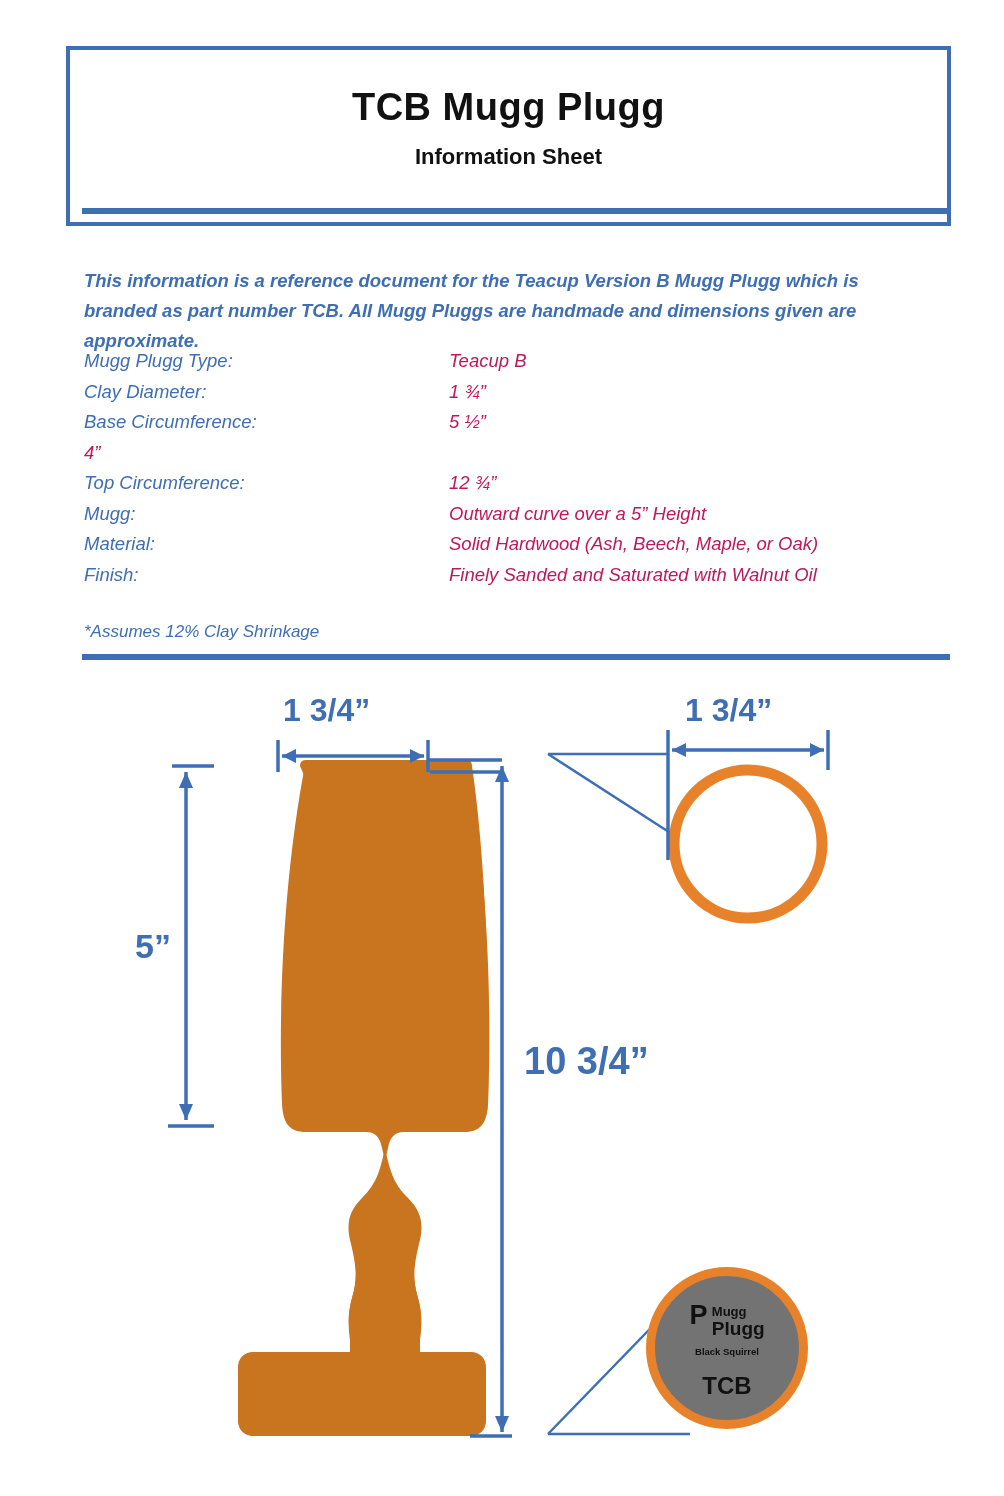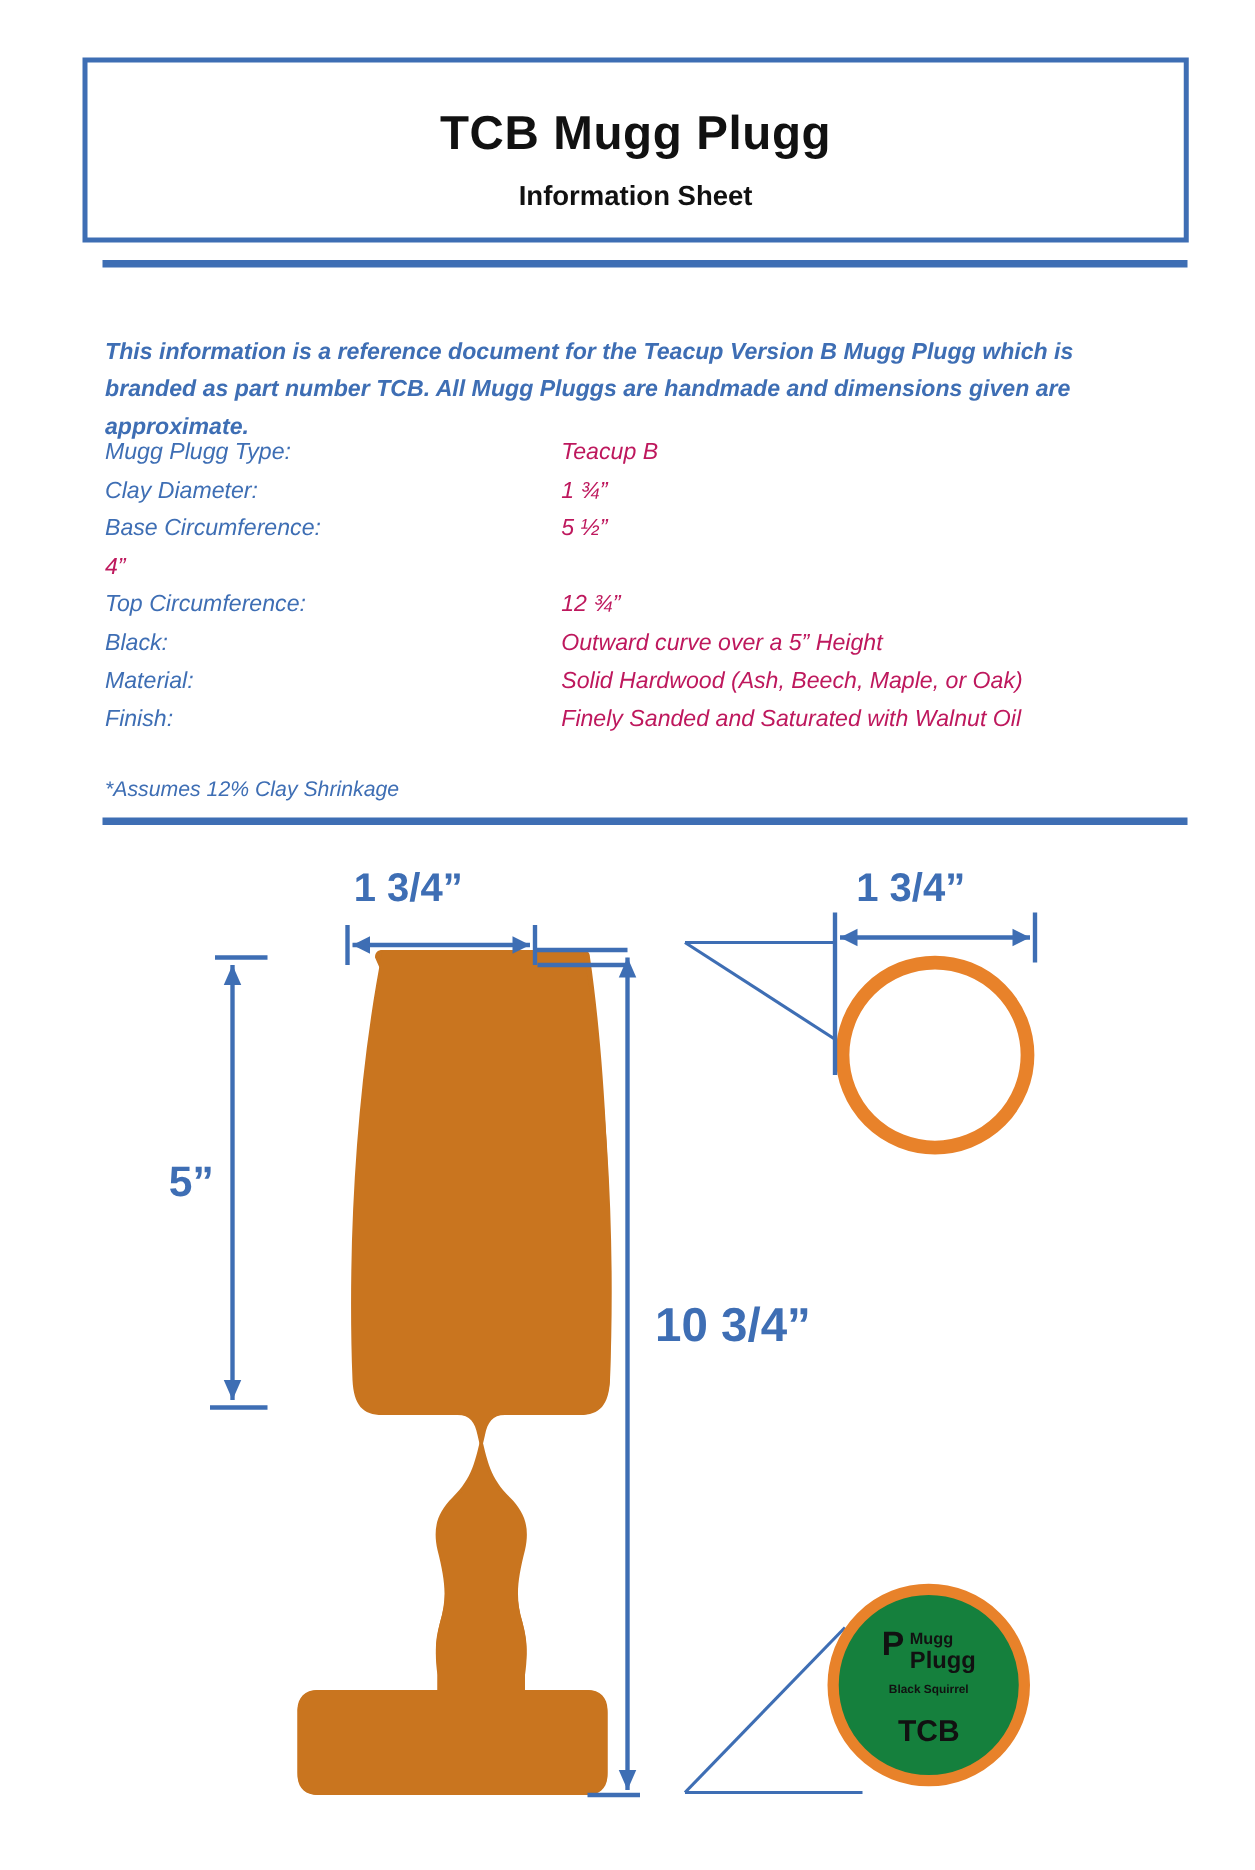--- a/index.html
+++ b/index.html
@@ -20,21 +20,21 @@
     width: 1004px;
     height: 1496px;
   }
 
   
   .title-box {
     position: absolute;
     left: 66px;
     top: 46px;
     width: 885px;
-    height: 148px;
+    height: 180px;
     border: 4px solid #3e6eb4;
     box-sizing: border-box;
     background: #ffffff;
   }
   .title-main {
     position: absolute;
     left: 0; right: 0;
     top: 36px;
     text-align: center;
     font-size: 38px;
@@ -147,28 +147,28 @@
   }
   #dim-circle-width {
     left: 685px;
     top: 30px;
     font-size: 32px;
   }
 
   
   .logo-circle {
     position: absolute;
-    left: 662px;
+    left: 646px;
     top: 605px;
     width: 162px;
     height: 162px;
     border: 9px solid #e8822a;
     border-radius: 50%;
     box-sizing: border-box;
-    background: #15803d;
+    background: #737373;
   }
   .logo-mark {
     position: absolute;
     left: 0; right: 0;
     top: 26px;
     text-align: center;
   }
   .logo-p {
     display: inline-block;
     font-size: 27px;
@@ -241,21 +241,21 @@
       <div class="spec-value">5 ½”</div>
     </div>
     <div class="spec-row">
       <div class="spec-value">4”</div>
     </div>
     <div class="spec-row">
       <div class="spec-label">Top Circumference:</div>
       <div class="spec-value">12 ¾”</div>
     </div>
     <div class="spec-row">
-      <div class="spec-label">Black:</div>
+      <div class="spec-label">Mugg:</div>
       <div class="spec-value">Outward curve over a 5” Height</div>
     </div>
     <div class="spec-row">
       <div class="spec-label">Material:</div>
       <div class="spec-value">Solid Hardwood (Ash, Beech, Maple, or Oak)</div>
     </div>
     <div class="spec-row">
       <div class="spec-label">Finish:</div>
       <div class="spec-value">Finely Sanded and Saturated with Walnut Oil</div>
     </div>

